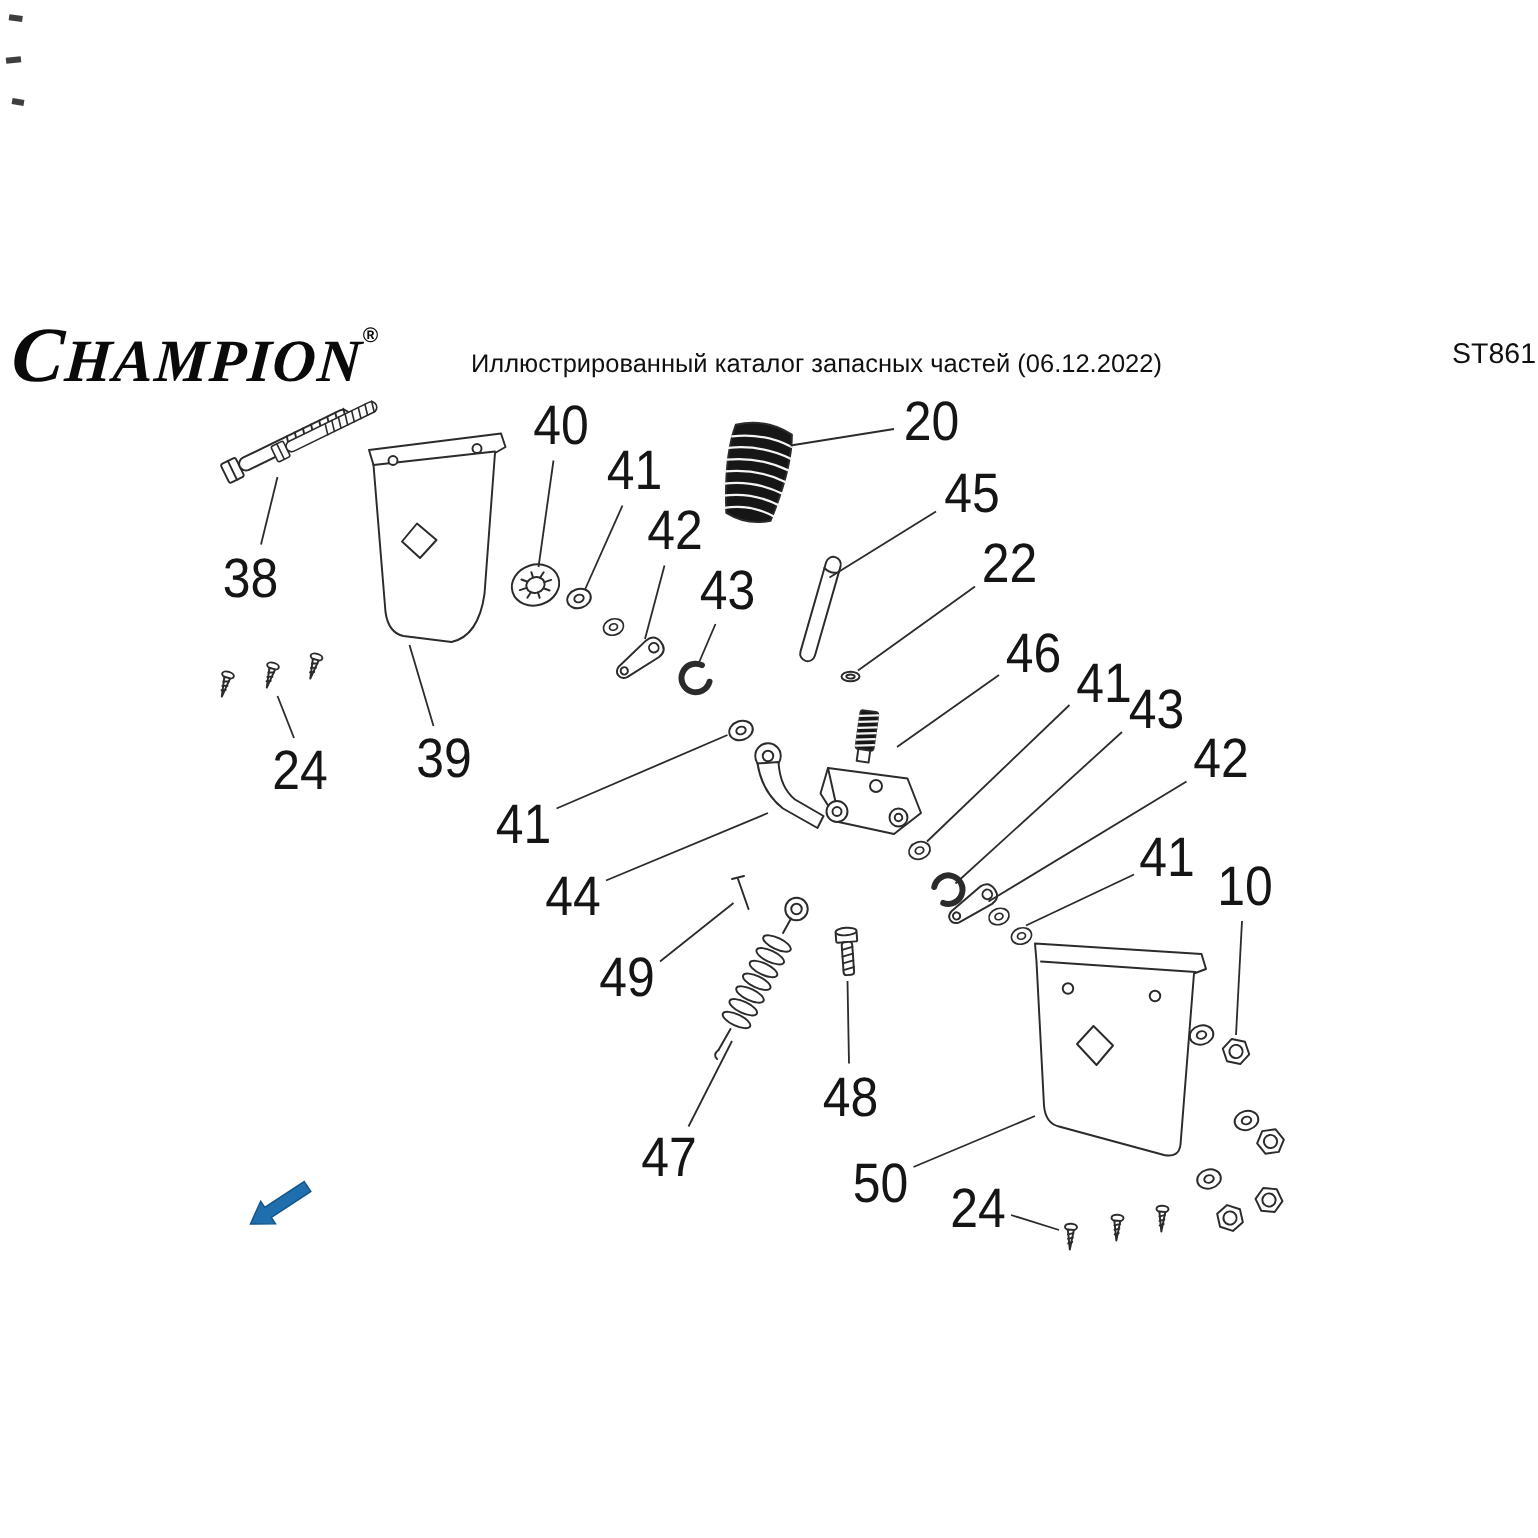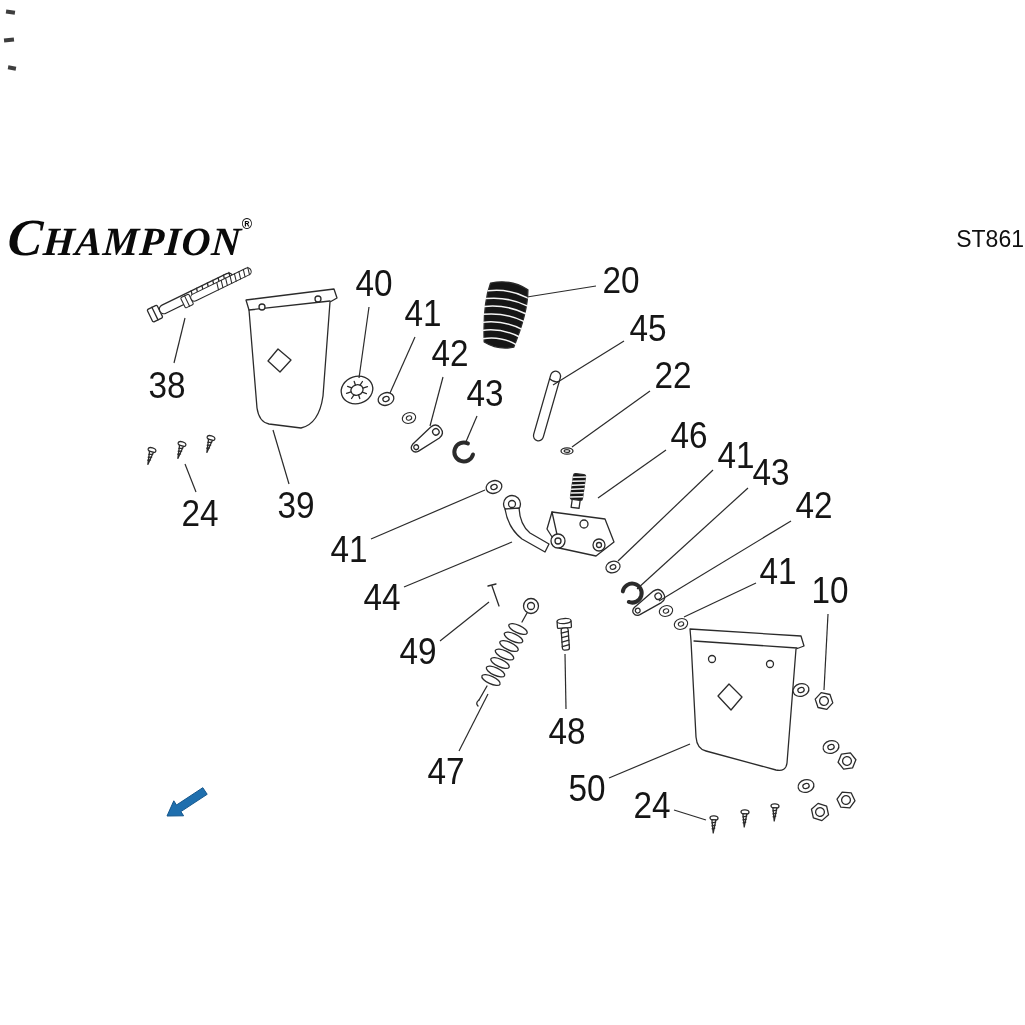--- a/index.html
+++ b/index.html
@@ -4,40 +4,41 @@
 <style>
   *{margin:0;padding:0;box-sizing:border-box;}
   html,body{background:#ffffff;}
   .page{position:relative;width:1025px;height:1025px;background:#fff;overflow:hidden;font-family:"Liberation Sans",sans-serif;}
   
   .brand{position:absolute;left:8px;top:208px;font-family:"Liberation Serif",serif;font-style:italic;font-weight:bold;font-size:40px;color:#0a0a0a;letter-spacing:1px;}
   .brand-text{display:inline-block;transform:skewX(-4deg);}
   .brand-text::first-letter{font-size:52px;}
   .reg{font-size:14px;vertical-align:26px;font-style:normal;font-family:"Liberation Sans",sans-serif;font-weight:bold;}
   .doc-title{position:absolute;left:314px;top:233px;font-size:17px;color:#101010;}
-  .model{position:absolute;right:1px;top:226px;font-size:23px;color:#101010;}
+  .model{position:absolute;right:1px;top:226px;font-size:19px;color:#101010;}
   
   #diagram-svg{position:absolute;left:0;top:0;}
   #labels{position:absolute;left:0;top:0;width:1025px;height:1025px;pointer-events:none;}
   .part-label{position:absolute;transform:translate(-50%,-50%) scaleX(.9);font-family:"Liberation Sans",sans-serif;font-size:37px;font-weight:400;color:#151515;white-space:nowrap;}
   #parts *{stroke:#2b2b2b;stroke-width:1.3;fill:#fff;stroke-linejoin:round;stroke-linecap:round;}
   #parts .nofill, #parts .nofill *{fill:none;}
   #parts .dark{fill:#161616;}
   #parts .ribs *{stroke:#f5f5f5;fill:none;stroke-width:1.5;}
   #leader-lines line{stroke:#2b2b2b;stroke-width:1.2;}
   #scan-artifacts rect{fill:#1c1c1c;stroke:none;opacity:.85;}
 </style>
 </head>
 <body>
 
 <div class="page">
 
   <div class="brand">
     <span class="brand-text">CHAMPION</span><span class="reg">®</span>
   </div>
+  <div class="doc-title">Иллюстрированный каталог запасных частей (06.12.2022)</div>
   <div class="model">ST861</div>
 
   <svg id="diagram-svg" width="1025" height="1025" viewBox="0 0 1025 1025">
     <defs>
       <g id="def-bolt">
         <rect x="0" y="-7" width="11" height="14" rx="1.5"></rect>
         <line x1="5.5" y1="-7" x2="5.5" y2="7" fill="none"></line>
         <rect x="11" y="-4.5" width="81" height="9" rx="4.5"></rect>
         <line x1="48" y1="-4.5" x2="46" y2="4.5" fill="none"></line>
         <line x1="54" y1="-4.5" x2="52" y2="4.5" fill="none"></line>

